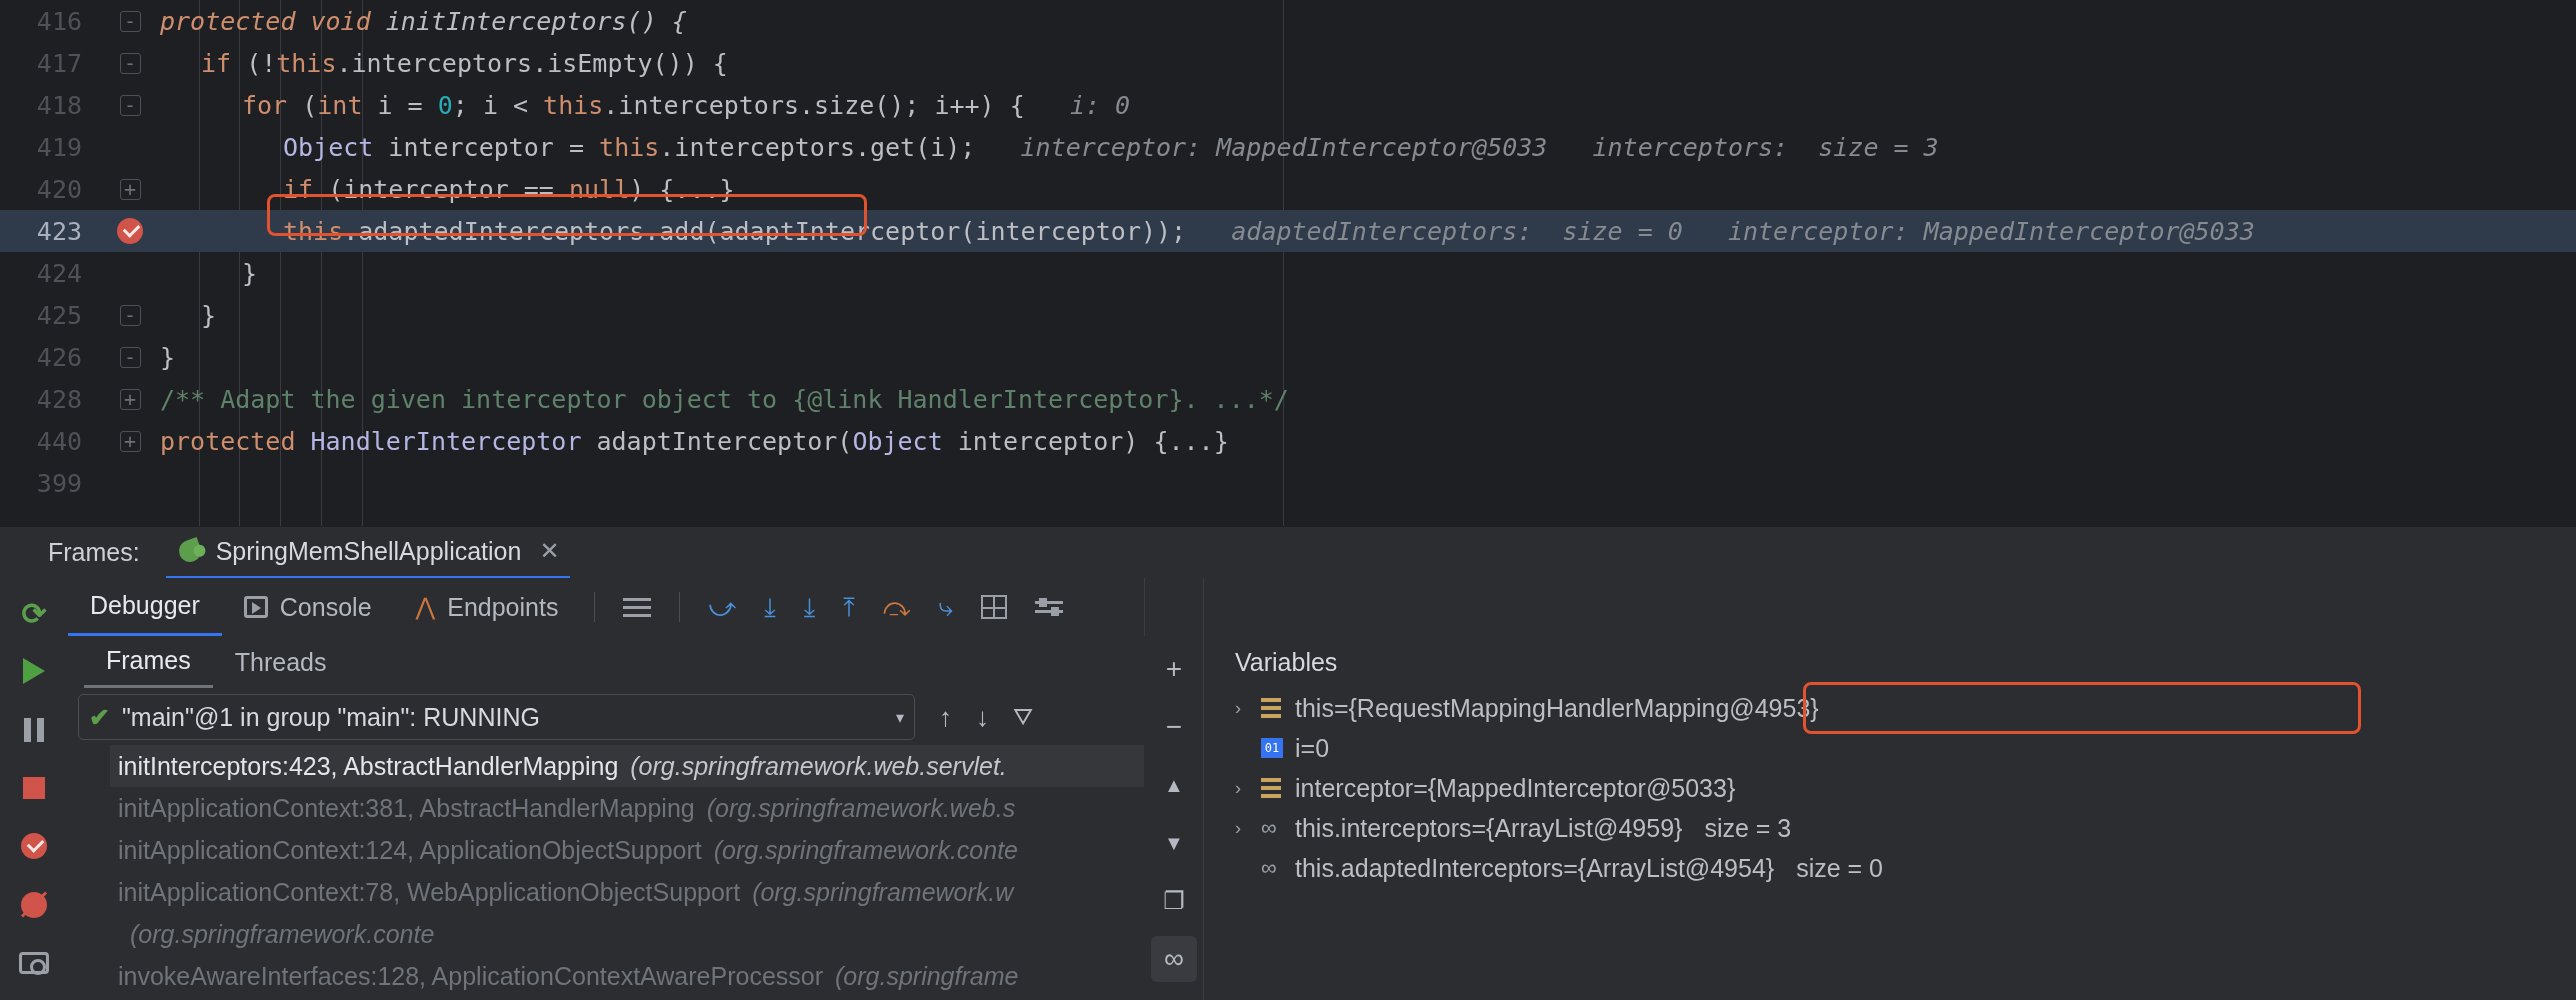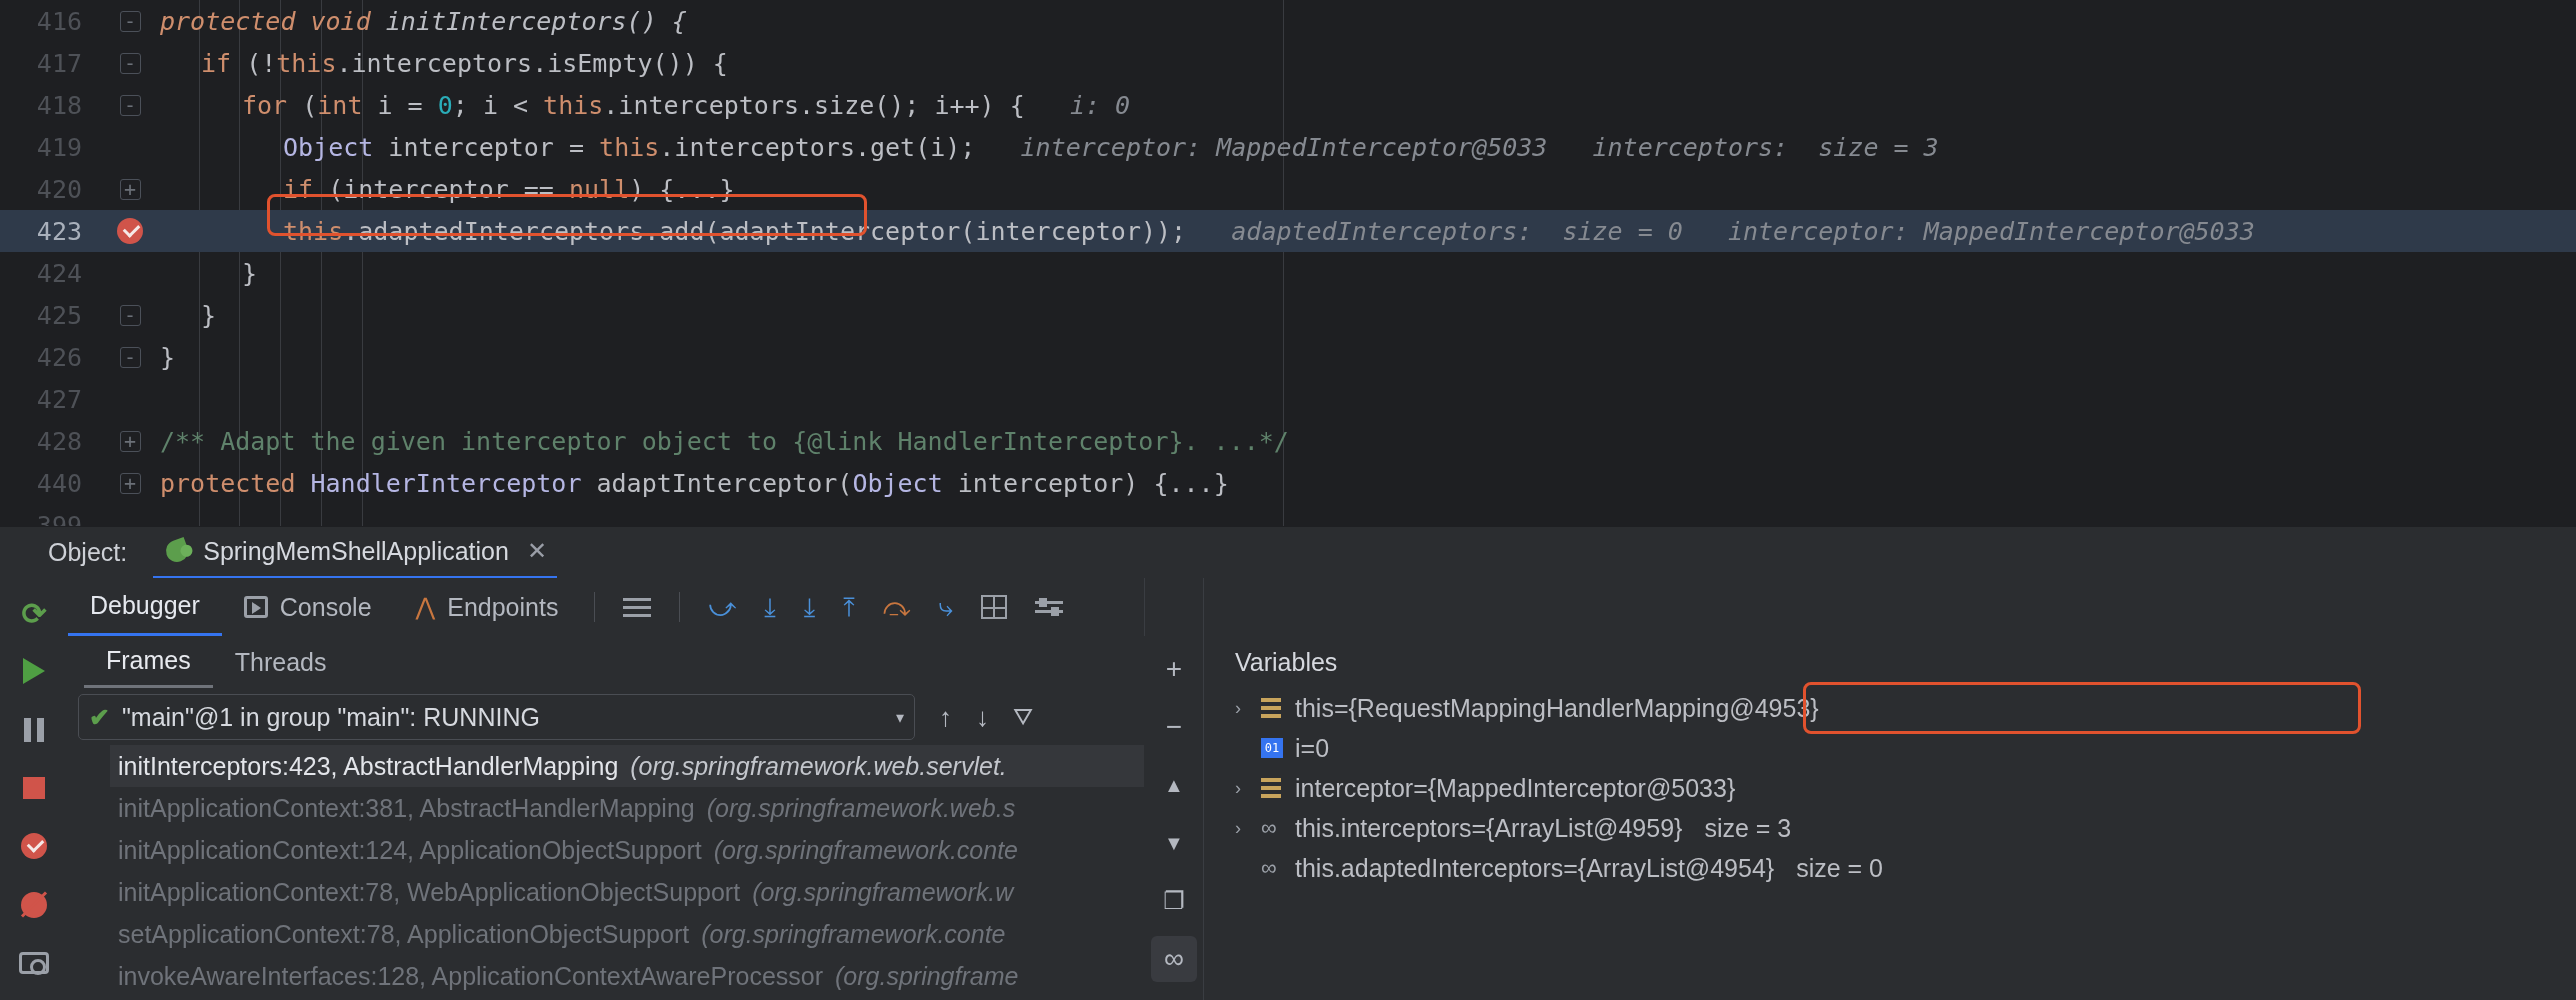--- a/index.html
+++ b/index.html
@@ -390,30 +390,29 @@
     <div id="code-lines">
         <div class="code-line"><div class="gutter-num">416</div><div class="gutter-icons"><span class="fold">-</span></div><div class="code-text" style="padding-left: 0px;"><span class="kw italic">protected </span><span class="kw italic">void </span><span class="id italic">initInterceptors</span><span class="id italic">() {</span></div></div>
         <div class="code-line"><div class="gutter-num">417</div><div class="gutter-icons"><span class="fold">-</span></div><div class="code-text" style="padding-left: 41px;"><span class="kw">if </span><span class="id">(!</span><span class="kw">this</span><span class="id">.interceptors.</span><span class="id">isEmpty</span><span class="id">()) {</span></div></div>
         <div class="code-line"><div class="gutter-num">418</div><div class="gutter-icons"><span class="fold">-</span></div><div class="code-text" style="padding-left: 82px;"><span class="kw">for </span><span class="id">(</span><span class="kw">int </span><span class="id">i = </span><span class="num">0</span><span class="id">; i &lt; </span><span class="kw">this</span><span class="id">.interceptors.</span><span class="id">size</span><span class="id">(); i++) {</span><span class="hint">   i: 0</span></div></div>
         <div class="code-line"><div class="gutter-num">419</div><div class="gutter-icons"></div><div class="code-text" style="padding-left: 123px;"><span class="ty">Object </span><span class="id">interceptor = </span><span class="kw">this</span><span class="id">.interceptors.</span><span class="id">get</span><span class="id">(i);</span><span class="hint">   interceptor: MappedInterceptor@5033   interceptors:  size = 3</span></div></div>
         <div class="code-line"><div class="gutter-num">420</div><div class="gutter-icons"><span class="fold">+</span></div><div class="code-text" style="padding-left: 123px;"><span class="kw">if </span><span class="id">(interceptor == </span><span class="kw">null</span><span class="id">) {...}</span></div></div>
         <div class="code-line highlight"><div class="gutter-num active">423</div><div class="gutter-icons"><span class="bp"></span></div><div class="code-text" style="padding-left: 123px;"><span class="kw">this</span><span class="id">.adaptedInterceptors.</span><span class="id">add</span><span class="id">(</span><span class="id">adaptInterceptor</span><span class="id">(interceptor));</span><span class="hint">   adaptedInterceptors:  size = 0   interceptor: MappedInterceptor@5033</span></div></div>
         <div class="code-line"><div class="gutter-num">424</div><div class="gutter-icons"></div><div class="code-text" style="padding-left: 82px;"><span class="id">}</span></div></div>
         <div class="code-line"><div class="gutter-num">425</div><div class="gutter-icons"><span class="fold">-</span></div><div class="code-text" style="padding-left: 41px;"><span class="id">}</span></div></div>
         <div class="code-line"><div class="gutter-num">426</div><div class="gutter-icons"><span class="fold">-</span></div><div class="code-text" style="padding-left: 0px;"><span class="id">}</span></div></div>
-        <div class="code-line"><div class="gutter-num">427</div><div class="gutter-icons"></div><div class="code-text" style="padding-left: 0px;"></div></div>
         <div class="code-line"><div class="gutter-num">428</div><div class="gutter-icons"><span class="fold">+</span></div><div class="code-text" style="padding-left: 0px;"><span class="doc">/** Adapt the given interceptor object to {@link HandlerInterceptor}. ...*/</span></div></div>
         <div class="code-line"><div class="gutter-num">440</div><div class="gutter-icons"><span class="fold">+</span></div><div class="code-text" style="padding-left: 0px;"><span class="kw">protected </span><span class="ty">HandlerInterceptor </span><span class="id">adaptInterceptor</span><span class="id">(</span><span class="ty">Object </span><span class="id">interceptor</span><span class="id">) {...}</span></div></div>
         <div class="code-line"><div class="gutter-num">399</div><div class="gutter-icons"></div><div class="code-text" style="padding-left: 0px;"></div></div>
       </div>
     <div class="highlight-box" style="left:267px; top:194px; width:600px; height:42px;"></div>
   </div>
 
   <div class="debug-header">
-    <div class="debug-label">Object:</div>
+    <div class="debug-label">Frames:</div>
     <div class="run-tab">
       <div class="run-tab-icon">
           <span class="leaf"></span>
         </div>
       <span class="run-tab-label">SpringMemShellApplication</span>
       <span class="run-tab-close">✕</span>
     </div>
   </div>
 
   <div class="debug-body">
@@ -523,21 +522,20 @@
         </div>
         <div class="frame-item dim">
           <span>initApplicationContext:124, ApplicationObjectSupport</span>
           <span class="frame-pkg">(org.springframework.conte</span>
         </div>
         <div class="frame-item dim">
           <span>initApplicationContext:78, WebApplicationObjectSupport</span>
           <span class="frame-pkg">(org.springframework.w</span>
         </div>
         <div class="frame-item dim">
-          <span>setApplicationContext:78, ApplicationObjectSupport</span>
           <span class="frame-pkg">(org.springframework.conte</span>
         </div>
         <div class="frame-item dim">
           <span>invokeAwareInterfaces:128, ApplicationContextAwareProcessor</span>
           <span class="frame-pkg">(org.springframe</span>
         </div>
       </div>
 
     <div class="divider-v" style="left:1144px"></div>
     <div class="mid-col">

